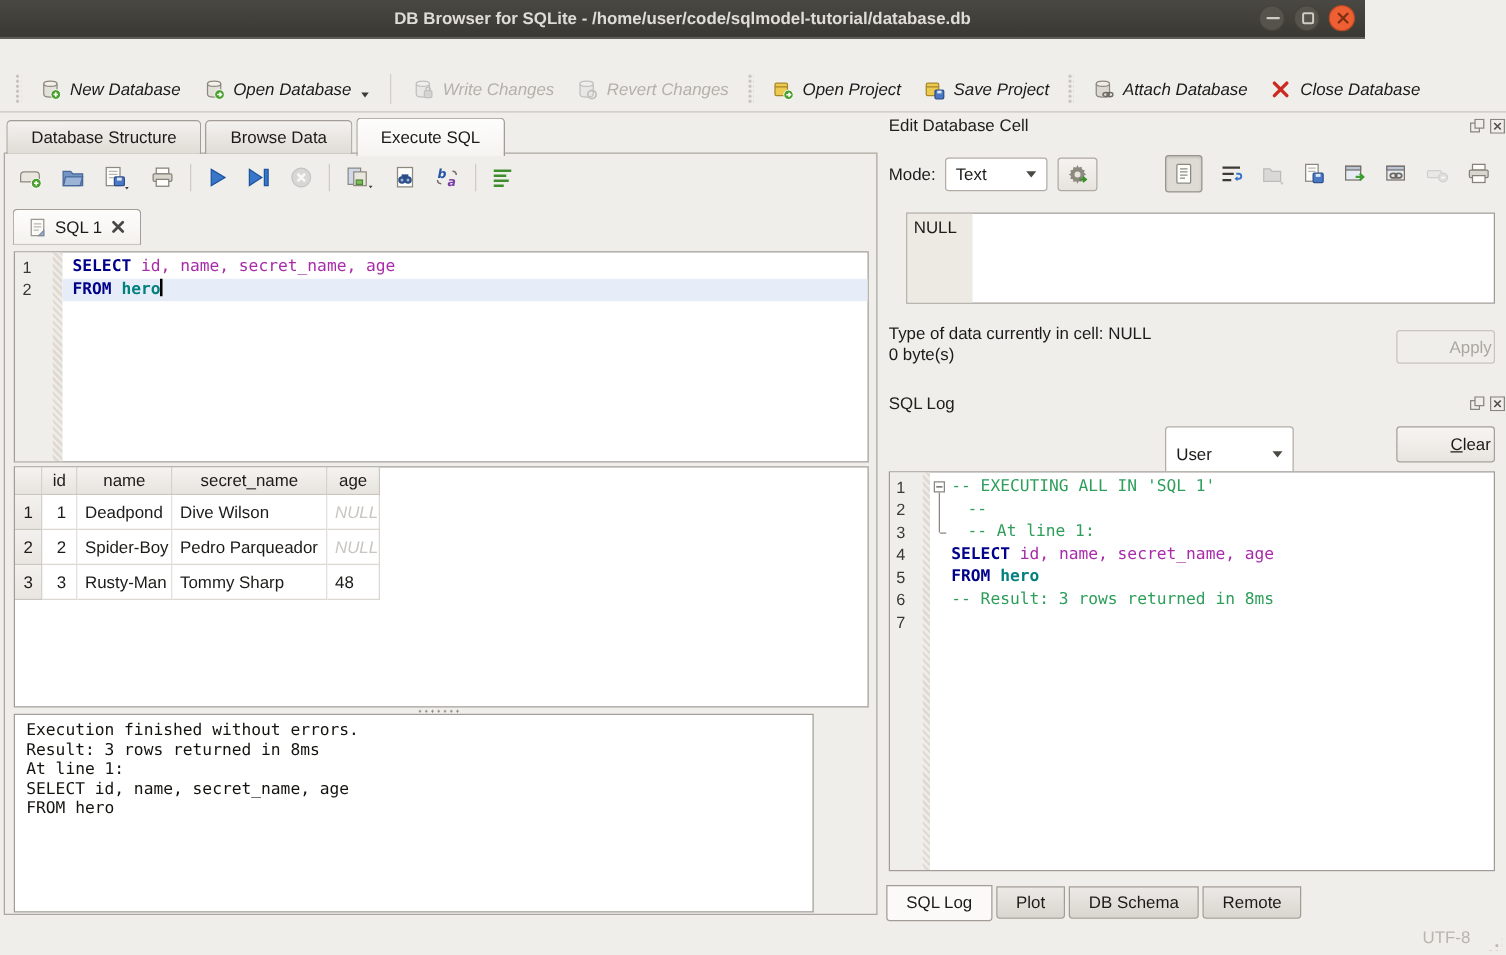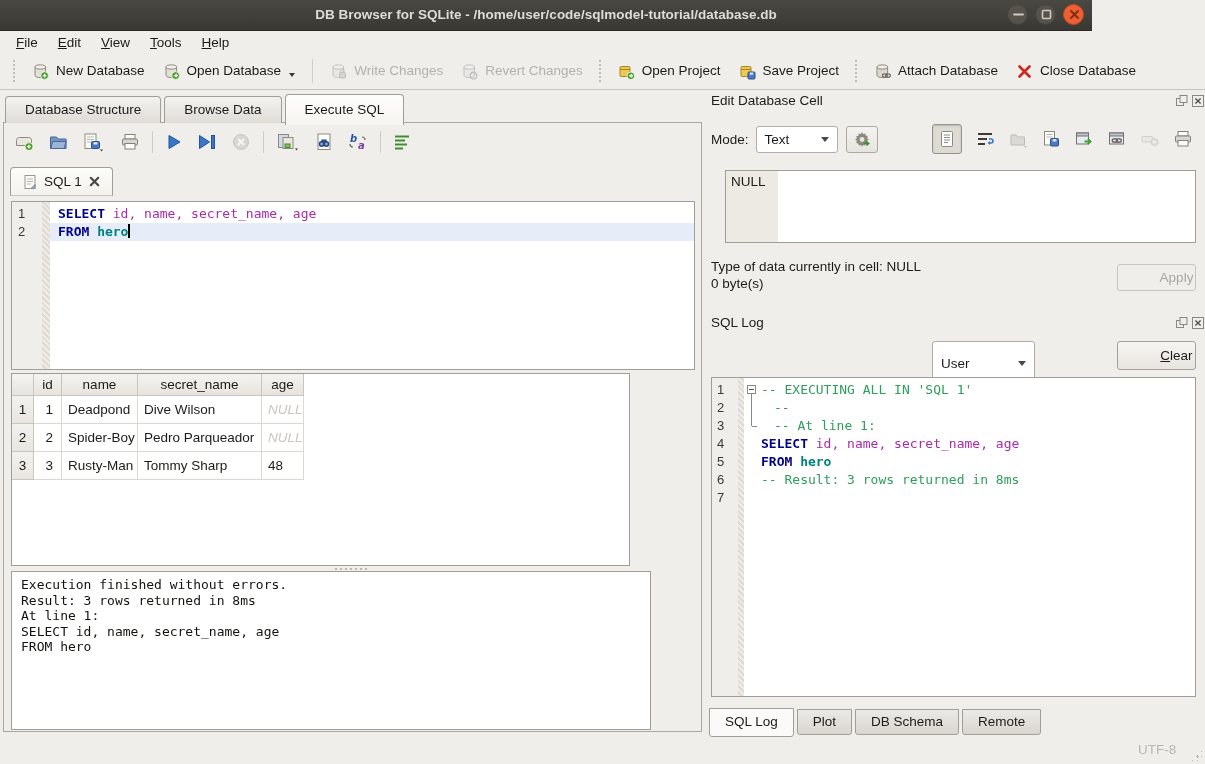--- a/index.html
+++ b/index.html
@@ -21,21 +21,21 @@
   .winbtn.close{background:#ef5f34;border-color:#c04a23;}
 
   
   .menubar{position:absolute;left:0;top:31px;width:1205px;height:22px;display:flex;
     align-items:center;padding-left:6px;box-sizing:border-box;}
   .menu-item{display:inline-block;padding:2px 10px;font-size:13.5px;}
 
   
   .toolbar{position:absolute;left:0;top:53px;width:1205px;height:37px;display:flex;
     align-items:center;border-bottom:1px solid #c7c3bd;box-sizing:border-box;padding:0 6px;}
-  .tbtn{display:flex;gap:7px;padding:4px 9px;white-space:nowrap;}
+  .tbtn{display:flex;align-items:center;gap:7px;padding:4px 9px;white-space:nowrap;font-style:italic;}
   .tbtn .cap{font-size:13.5px;}
   .tbtn.disabled .cap{color:#b4b1ab;}
   .tbtn.disabled svg{opacity:.45;filter:grayscale(1);}
   .tsep{width:1px;height:24px;background:#d2cec8;margin:0 8px;}
   .tdrag{width:5px;height:24px;margin:0 6px;
     background-image:radial-gradient(#c3bfb8 1px,transparent 1.3px);background-size:4px 4px;}
   .mini-caret{width:0;height:0;border-left:3.5px solid transparent;border-right:3.5px solid transparent;
     border-top:4px solid #3c3a36;margin:10px 0 0 1px;}
 
   
@@ -70,21 +70,21 @@
   .codecol{flex:1;padding-top:3px;}
   .cline{height:18px;line-height:18px;padding-left:8px;white-space:pre;}
   .cline.current{background:#e7edf8;}
   .kw{color:#00008b;font-weight:bold;}
   .ident{color:#a92ba9;}
   .tbl{color:#00807f;font-weight:bold;}
   .cmt{color:#2e9e5b;}
   .caret-bar{display:inline-block;width:1.5px;height:14px;background:#000;vertical-align:-2px;}
 
   
-  .grid{position:absolute;left:7px;top:250px;width:619px;height:193px;background:#fff;
+  .grid{position:absolute;left:7px;top:250px;width:684px;height:193px;background:#fff;
     border:1px solid #a19d96;box-sizing:border-box;font-size:13.5px;}
   .g-row{display:flex;}
   .gh{background:linear-gradient(#f5f3f0,#e7e4df);border-right:1px solid #c9c5bf;
     border-bottom:1px solid #c9c5bf;box-sizing:border-box;text-align:center;height:22px;line-height:21px;}
   .gc{background:#fff;border-right:1px solid #dbd8d2;border-bottom:1px solid #dbd8d2;
     box-sizing:border-box;height:28px;line-height:27px;padding-left:6px;overflow:hidden;}
   .gc.num{padding-left:0;padding-right:8px;text-align:right;}
   .gc.null{color:#c9c6c2;font-style:italic;}
   .w-corner{width:22px;}.w-id{width:28px;}.w-name{width:76px;}.w-secret{width:124px;}.w-age{width:42px;}
   .rowhdr{background:linear-gradient(#f3f1ee,#e9e6e1);border-right:1px solid #c9c5bf;
@@ -171,27 +171,20 @@
           </svg>
       </div>
       <div class="winbtn close">
         <svg width="21" height="21">
             <path d="M7 7l7 7M14 7l-7 7" stroke="#7e2f12" stroke-width="1.9" stroke-linecap="round"></path>
           </svg>
       </div>
     </div>
   </div>
 
-  <div class="menubar">
-    <span class="menu-item fl">File</span>
-    <span class="menu-item fl">Edit</span>
-    <span class="menu-item fl">View</span>
-    <span class="menu-item fl">Tools</span>
-    <span class="menu-item fl">Help</span>
-  </div>
 
   <div class="toolbar">
     <div class="tdrag"></div>
 
     <div class="tbtn">
       <svg width="17" height="17" viewBox="0 0 17 17">
         <path d="M3 4v8.3c0 1.3 2.4 2.3 5.3 2.3s5.3-1 5.3-2.3V4" fill="#e3e0d9" stroke="#8d897f"></path>
         <ellipse cx="8.3" cy="4" rx="5.3" ry="2.1" fill="#f3f0ea" stroke="#8d897f"></ellipse>
         <circle cx="12.6" cy="12.6" r="3.9" fill="#4aa02c" stroke="#fff" stroke-width=".8"></circle>
         <path d="M12.6 10.8v3.6M10.8 12.6h3.6" stroke="#fff" stroke-width="1.3"></path>

